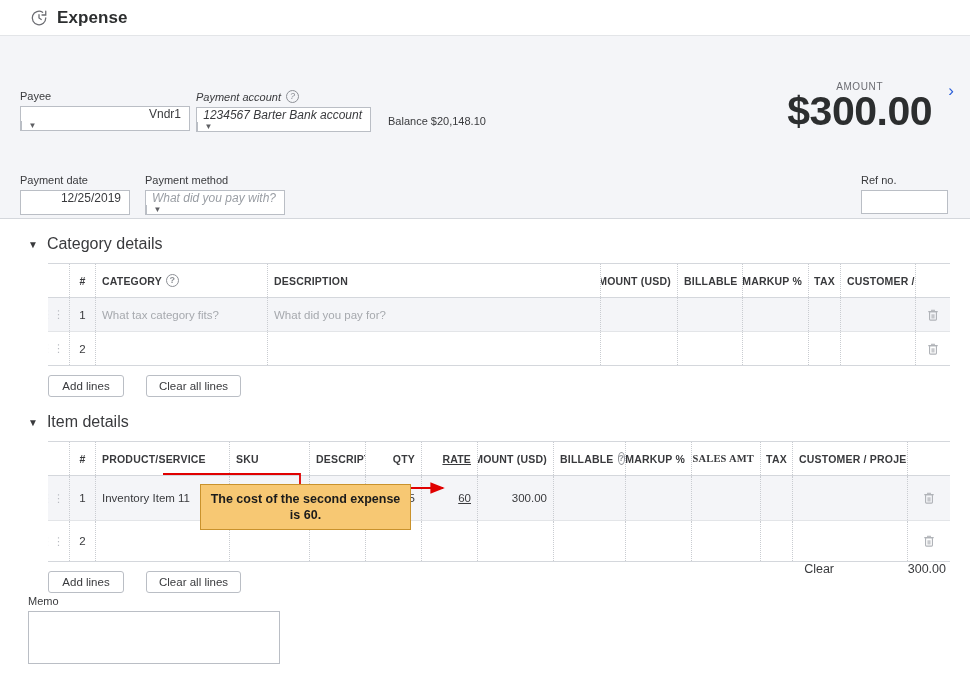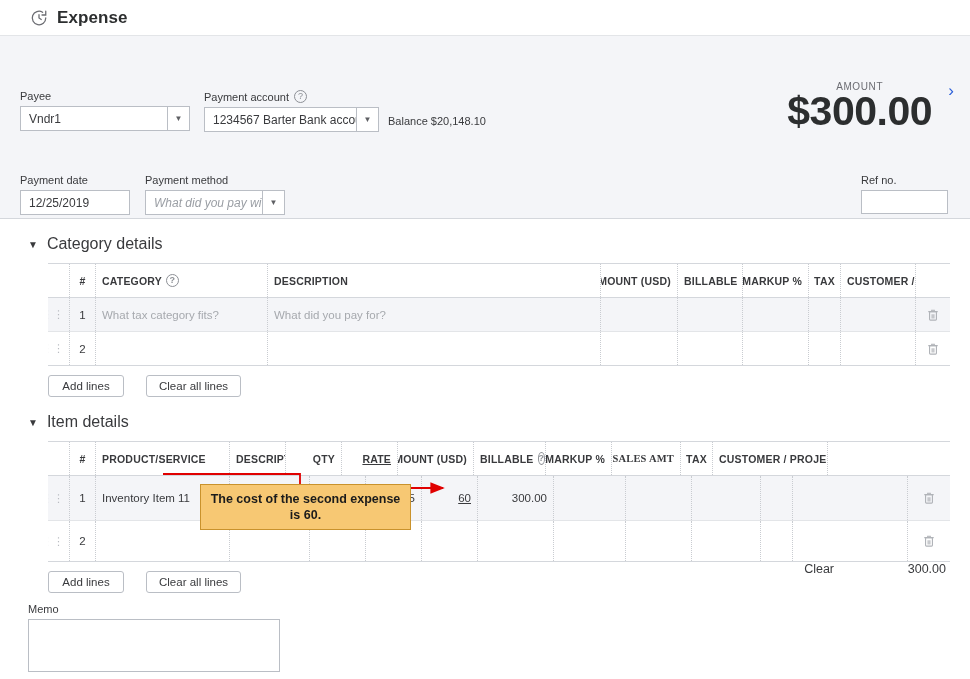--- a/index.html
+++ b/index.html
@@ -60,23 +60,24 @@
     color:#8d9096;
     font-size:9px;
     align-items:center; justify-content:center;
     line-height:1;
   }
   .inputbox {
     background:#ffffff;
     border:1px solid #babec5;
     height:25px;
     display:flex;
-    align-items:center;
+    align-items:flex-end;
     font-size:12px;
     color:#393a3d;
+    flex-direction:column;
   }
   .inputbox .val {
     padding:0 8px;
     flex:1;
     white-space:nowrap;
     overflow:hidden;
   }
   .inputbox .val.ph { color:#9a9ea4; font-style:italic; }
   .ddbtn {
     width:22px;
@@ -84,21 +85,21 @@
     border-left:1px solid #babec5;
     display:flex;
     align-items:center;
     justify-content:center;
     background:#ffffff;
     color:#5e5f63;
     font-size:8px;
   }
 
   .fld-payee     { position:absolute; left:20px;  top:54px;  width:170px; }
-  .fld-payacct   { position:absolute; left:204px; top:54px;  width:175px; }
+  .fld-payacct   { position:absolute; left:196px; top:54px;  width:175px;font-style:italic; }
   .balance-txt   { position:absolute; left:388px; top:79px;  font-size:11px; color:#393a3d; white-space:nowrap;}
   .fld-paydate   { position:absolute; left:20px;  top:138px; width:110px; }
   .fld-paymethod { position:absolute; left:145px; top:138px; width:140px; }
   .fld-refno     { position:absolute; left:861px; top:138px; width:87px; }
   .fld-refno .inputbox { height:24px; }
 
   .amount-block {
     position:absolute;
     right:38px;
     top:45px;
@@ -233,21 +234,21 @@
     border-radius:3px;
     font-size:11.5px;
     color:#393a3d;
     padding:4px 12px;
     min-width:76px;
     text-align:center;
     font-family:"Liberation Sans", sans-serif;
   }
 
   
-  .memo-wrap { margin:10px 0 0 28px; }
+  .memo-wrap { margin:2px 0 0 28px; }
   .memo-label { font-size:11px; color:#393a3d; margin-bottom:4px; }
   .memo-box {
     width:252px; height:53px;
     border:1px solid #babec5;
     background:#ffffff;
   }
   .total-wrap {
     position:absolute;
     right:24px;
     top:562px;
@@ -431,20 +432,21 @@
   <div class="section-head">
     <span class="caret">▼</span>
     <span>Item details</span>
   </div>
 
   <div class="grid">
     <div class="grow ghead">
       <div class="gcell i-grip"></div>
       <div class="gcell i-num ctr">#</div>
       <div class="gcell i-prod">PRODUCT/SERVICE</div>
+      <div class="gcell i-sku">SKU</div>
       <div class="gcell i-desc">DESCRIPT</div>
       <div class="gcell i-qty num">QTY</div>
       <div class="gcell i-rate num">RATE</div>
       <div class="gcell i-amt num">AMOUNT (USD)</div>
       <div class="gcell i-bill">
         <span>BILLABLE</span>
         <span class="helpicon">?</span>
       </div>
       <div class="gcell i-markup num">MARKUP %</div>
       <div class="gcell i-sales num">SALES AMT</div>

